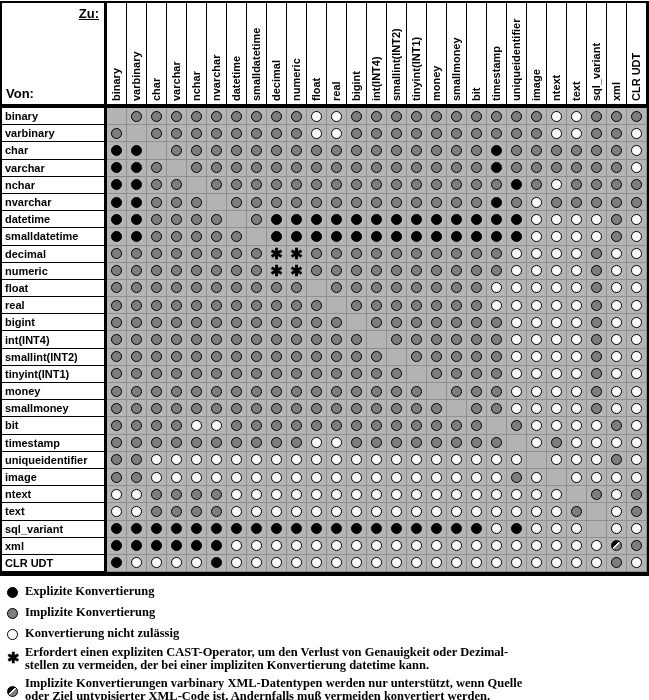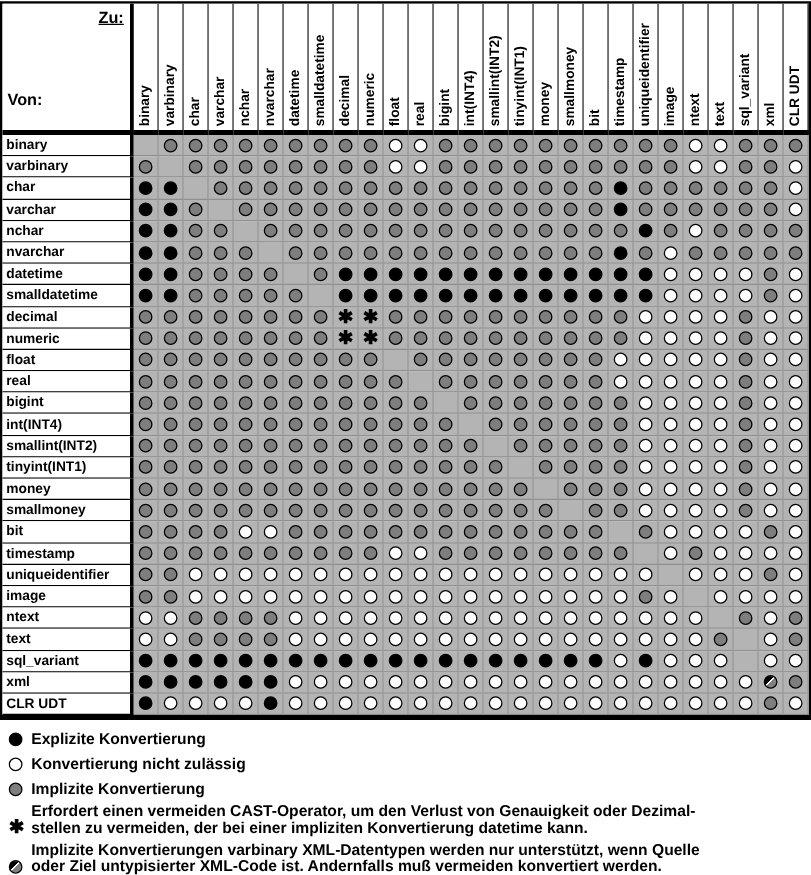--- a/index.html
+++ b/index.html
@@ -12,21 +12,21 @@
     display: grid;
     grid-template-columns: 105px repeat(27, 20px);
     grid-template-rows: 105px repeat(27, 17.2px);
     border: 2px solid #000;
     border-bottom: 4px solid #000;
     width: max-content;
     margin: 1px 0 0 0;
   }
   .corner { position: relative; background: #fff; border-right: 3px solid #000; border-bottom: 4px solid #000; }
   .corner .zu  { position: absolute; top: 3px; right: 5px; font-size: 13px; text-decoration: underline; }
-  .corner .von { position: absolute; bottom: 17px; left: 4px; font-size: 13px; }
+  .corner .von { position: absolute; bottom: 3px; left: 4px; font-size: 13px; }
   .col-h {
     background: #fff; border-right: 1px solid #000; border-bottom: 4px solid #000;
     overflow: hidden;
   }
   .col-h span {
     display: block; width: 100%; height: 100%;
     writing-mode: vertical-rl; transform: rotate(180deg);
     font-size: 11px; line-height: 18px; white-space: nowrap;
     padding-top: 3px;
   }
@@ -40,21 +40,21 @@
     border-right: 1px solid #8f8f8f; border-bottom: 1px solid #8f8f8f;
     display: flex; align-items: center; justify-content: center;
   }
   .dot { width: 11px; height: 11px; border: 1px solid #000; border-radius: 50%; flex: 0 0 auto; }
   .dot.e { background: #000; }
   .dot.i { background: #7e7e7e; }
   .dot.n { background: #fff; }
   .dot.s { background: linear-gradient(135deg, #000 0 42%, #fff 42% 52%, #808080 52% 100%); }
   .ast { font-size: 15px; line-height: 11px; }
   #legend { padding: 7px 4px 0 7px; font-size: 12.5px; }
-  .l-item { display: flex; align-items: flex-end; margin-bottom: 5px; }
+  .l-item { display: flex; align-items: center; margin-bottom: 5px; font-family: Liberation Serif, serif; }
   .l-sym { flex: 0 0 18px; padding-top: 1px; }
   .l-sym .dot { display: inline-block; vertical-align: middle; }
   .l-sym .ast { font-size: 15px; }
   .l-text div { line-height: 13px; }
 </style>
 </head>
 <body>
 
 <div id="grid">
   <div class="corner">
@@ -2313,35 +2313,35 @@
   </div>
 
 <div id="legend">
     <div class="l-item">
       <span class="l-sym"><span class="dot e"></span></span>
       <div class="l-text">
         <div>Explizite Konvertierung</div>
       </div>
     </div>
     <div class="l-item">
+      <span class="l-sym"><span class="dot i"></span></span>
+      <div class="l-text">
+        <div>Implizite Konvertierung</div>
+      </div>
+    </div>
+    <div class="l-item">
       <span class="l-sym"><span class="dot n"></span></span>
       <div class="l-text">
         <div>Konvertierung nicht zulässig</div>
       </div>
     </div>
     <div class="l-item">
-      <span class="l-sym"><span class="dot i"></span></span>
-      <div class="l-text">
-        <div>Implizite Konvertierung</div>
-      </div>
-    </div>
-    <div class="l-item">
       <span class="l-sym"><span class="ast">✱</span></span>
       <div class="l-text">
-        <div>Erfordert einen vermeiden CAST-Operator, um den Verlust von Genauigkeit oder Dezimal-</div>
+        <div>Erfordert einen expliziten CAST-Operator, um den Verlust von Genauigkeit oder Dezimal-</div>
         <div>stellen zu vermeiden, der bei einer impliziten Konvertierung datetime kann.</div>
       </div>
     </div>
     <div class="l-item">
       <span class="l-sym"><span class="dot s"></span></span>
       <div class="l-text">
         <div>Implizite Konvertierungen varbinary XML-Datentypen werden nur unterstützt, wenn Quelle</div>
         <div>oder Ziel untypisierter XML-Code ist. Andernfalls muß vermeiden konvertiert werden.</div>
       </div>
     </div>

